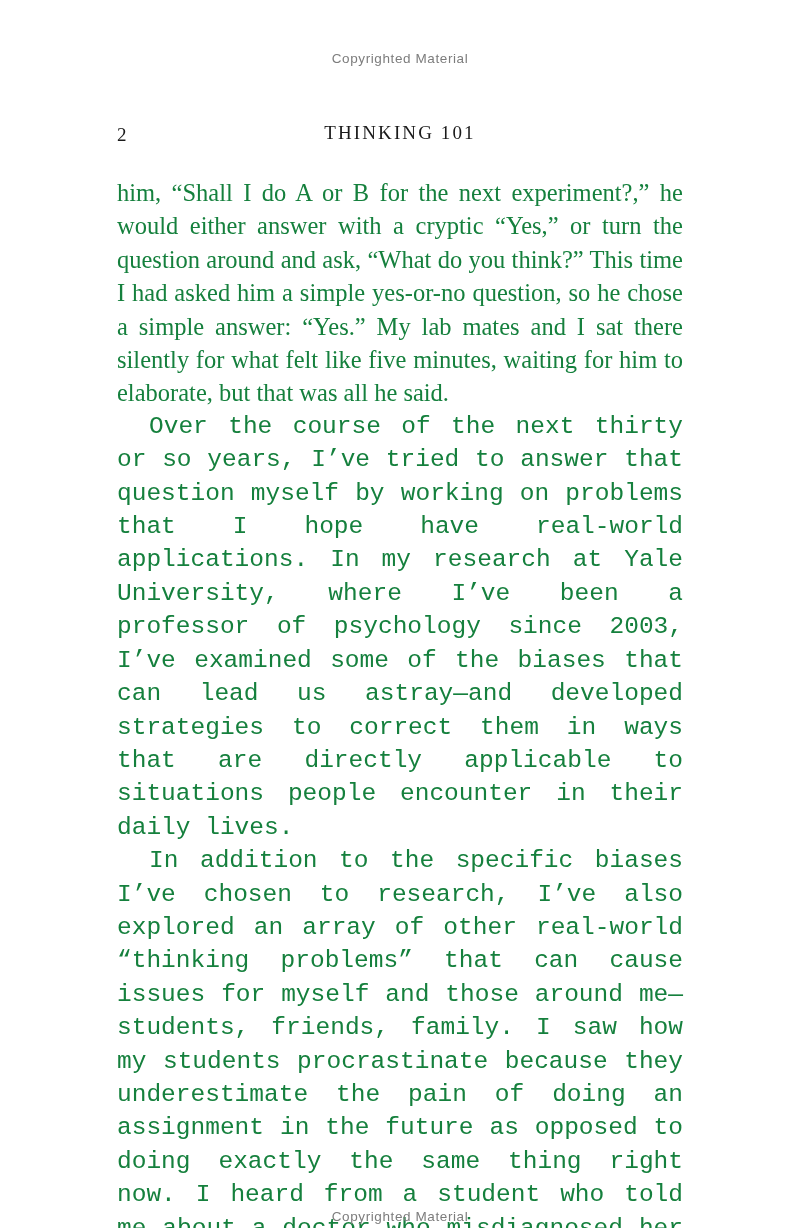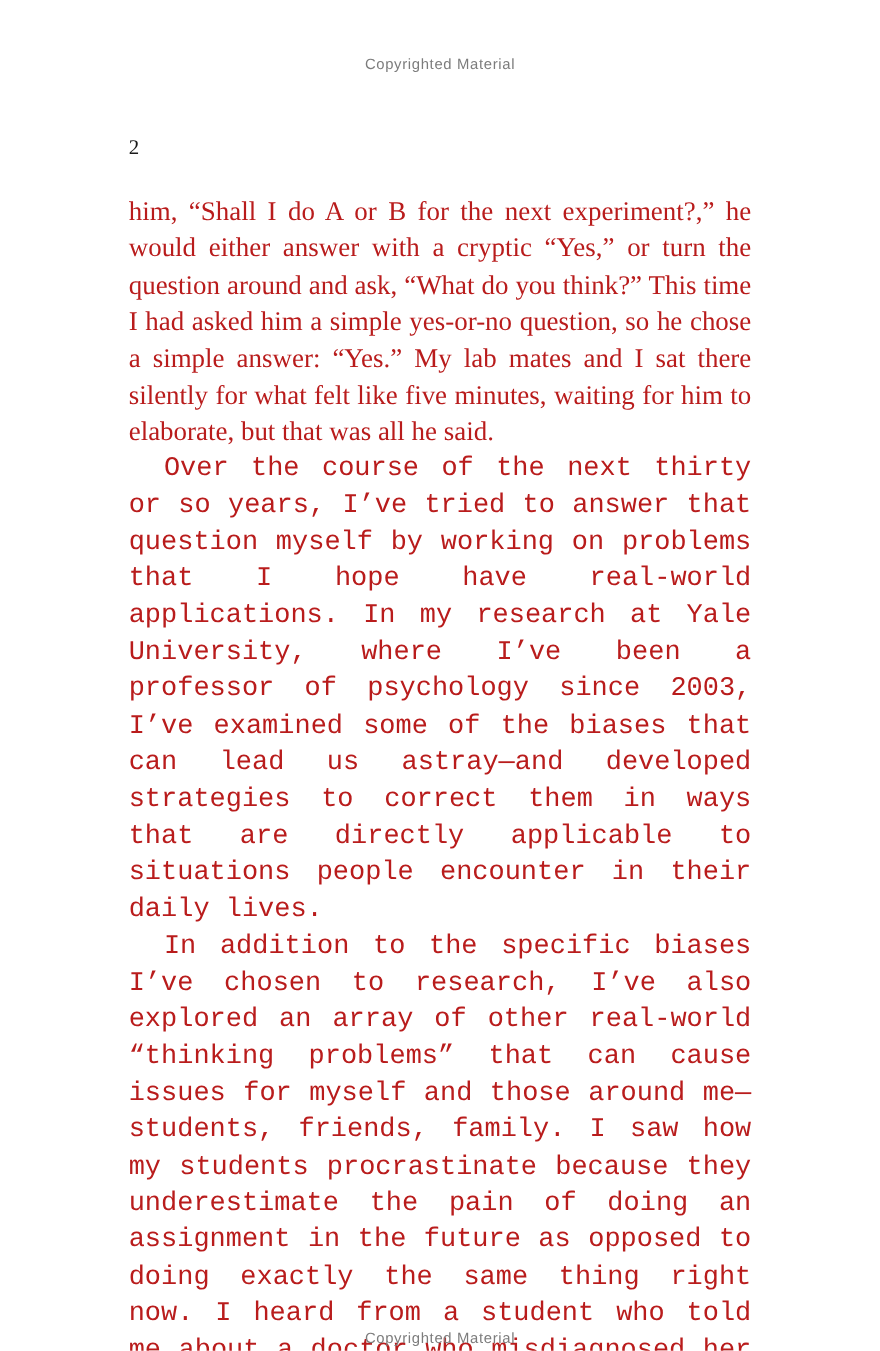--- a/index.html
+++ b/index.html
@@ -67,37 +67,38 @@
     top: 152px;
     left: 117px;
     width: 566px;
   }
   p {
     margin: 0;
     font-size: 24.5px;
     line-height: 33.4px;
     text-align: justify;
     text-justify: inter-word;
-    color: #b91c1c;
+    color: #15803d;
     hyphens: manual;
   }
   p.indent {
     text-indent: 32px;
     font-family: Liberation Mono, monospace;
   }
 </style>
 </head>
 <body>
 
 <div class="page">
 
   <div class="watermark watermark-top">Copyrighted Material</div>
 
   <div class="running-head">
     <span class="folio">2</span>
+    <span class="book-title">THINKING 101</span>
   </div>
 
   <div class="body-text">
     <p>him, “Shall I do A or B for the next experiment?,” he would either answer with a cryptic “Yes,” or turn the question around and ask, “What do you think?” This time I had asked him a simple yes-or-no question, so he chose a simple answer: “Yes.” My lab mates and I sat there silently for what felt like five minutes, waiting for him to elaborate, but that was all he said.</p>
     <p class="indent">Over the course of the next thirty or so years, I’ve tried to answer that question myself by working on problems that I hope have real-world applications. In my research at Yale University, where I’ve been a professor of psychology since 2003, I’ve examined some of the biases that can lead us astray—and developed strategies to correct them in ways that are directly applicable to situations people encounter in their daily lives.</p>
     <p class="indent">In addition to the specific biases I’ve chosen to research, I’ve also explored an array of other real-world “thinking problems” that can cause issues for myself and those around me—students, friends, family. I saw how my students pro­crastinate because they underestimate the pain of doing an assignment in the future as opposed to doing exactly the same thing right now. I heard from a student who told me about a doctor who misdiagnosed her because he only asked ques­tions that confirmed his original hypothesis. I noted the unhappiness of people who blame themselves for all their troubles because they only see one side of reality, and the un­happiness caused by other people who never see themselves</p>
   </div>
 
   <div class="watermark watermark-bottom">Copyrighted Material</div>
 

